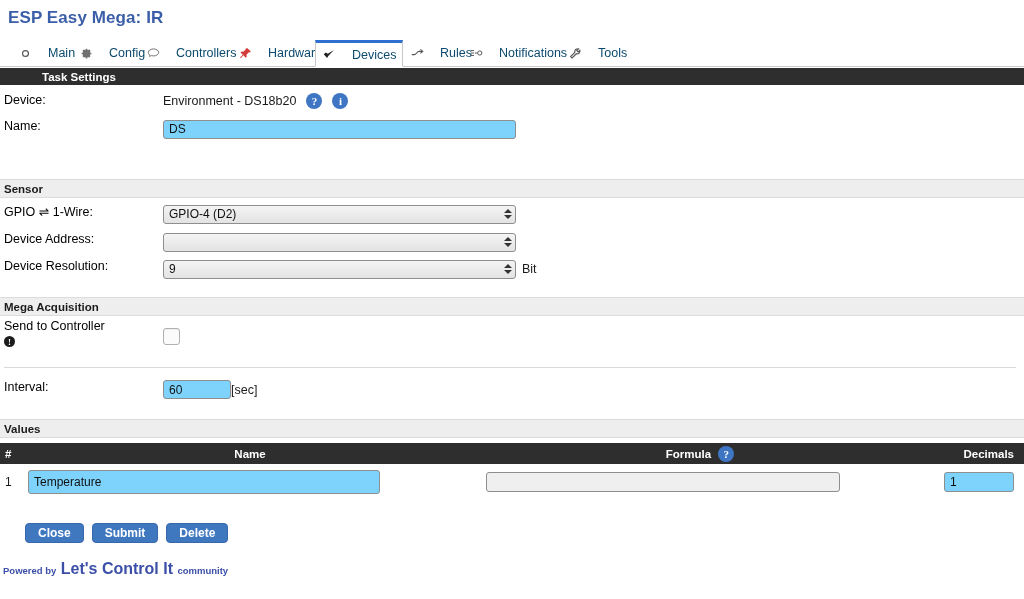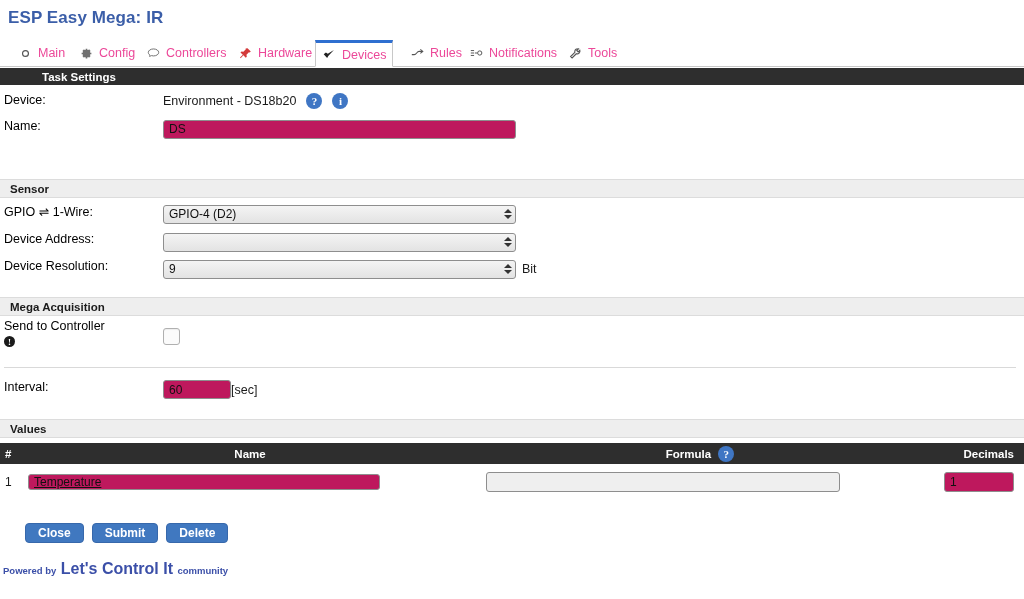--- a/index.html
+++ b/index.html
@@ -20,22 +20,22 @@
   }
 
   
   .tabbar {
     position: absolute; left: 0; top: 40px; width: 1024px; height: 26px;
     border-bottom: 1px solid #c8c8c8;
     background: #ffffff;
   }
   .tab {
     position: absolute; top: 0; height: 26px;
-    display: flex; align-items: center; gap: 6px;
-    font-size: 12.5px; color: #ec4899; padding: 0 6px;
+    display: flex; align-items: center; gap: 16px;
+    font-size: 12.5px; color: #0c4a6e; padding: 0 6px;
     box-sizing: border-box; white-space: nowrap;
   }
   .tab.active {
     background: #fff;
     border: 1px solid #c8c8c8;
     border-bottom: 1px solid #fff;
     border-top: 3px solid #2f6fd0;
     height: 27px;
     z-index: 3;
   }
@@ -52,35 +52,35 @@
     display: flex; align-items: center;
   }
   .bar-dark .lbl { margin-left: 42px; }
   .bar-grey {
     position: absolute; left: 0; width: 1024px; height: 17px;
     background: #eeeeee; color: #1b1b1b;
     font-size: 11.5px; font-weight: bold;
     display: flex; align-items: center;
     border-top: 1px solid #dcdcdc; border-bottom: 1px solid #dcdcdc;
   }
-  .bar-grey .lbl { margin-left: 10px; }
+  .bar-grey .lbl { margin-left: 4px; }
 
   
   .row { position: absolute; left: 0; width: 1024px; }
   .row-label {
     position: absolute; left: 4px;
     font-size: 12.5px; color: #000000; white-space: nowrap;
   }
   .field { position: absolute; left: 163px; }
 
   input.txt, select.sel {
     font-family: "Liberation Sans", sans-serif;
     font-size: 12px;
     color: #111;
-    background: #be185d;
+    background: #7dd3fc;
     border: 1px solid #8e8e8e;
     border-radius: 3px;
     box-sizing: border-box;
     height: 19px;
     padding: 0 5px;
     outline: none;
   }
   select.sel {
     -webkit-appearance: none; appearance: none;
     background: linear-gradient(#f4f4f4,#e3e3e3);
@@ -333,21 +333,21 @@
     <span class="c" style="left:500px; width:400px; justify-content:center; gap:7px;">
       <span>Formula</span>
       <span class="circ">?</span>
     </span>
     <span class="c" style="right:10px;">Decimals</span>
   </div>
 
   <div class="vrow" style="top:468px;">
     <span class="c" style="left:5px; font-size:12px;">1</span>
     <span class="c" style="left:28px;">
-      <input class="txt" style="width: 352px; height: 16px; text-decoration: underline;" value="Temperature">
+      <input class="txt" style="width: 352px; height: 24px;" value="Temperature">
     </span>
     <span class="c" style="left:486px;">
       <input class="txt" style="width: 354px; height: 20px; background: rgb(239, 239, 239);" value="">
     </span>
     <span class="c" style="right:10px;">
       <input class="txt" style="width: 70px; height: 20px;" value="1">
     </span>
   </div>
 
   <div style="position:absolute; left:25px; top:523px; display:flex; gap:8px;align-items:flex-end;">

